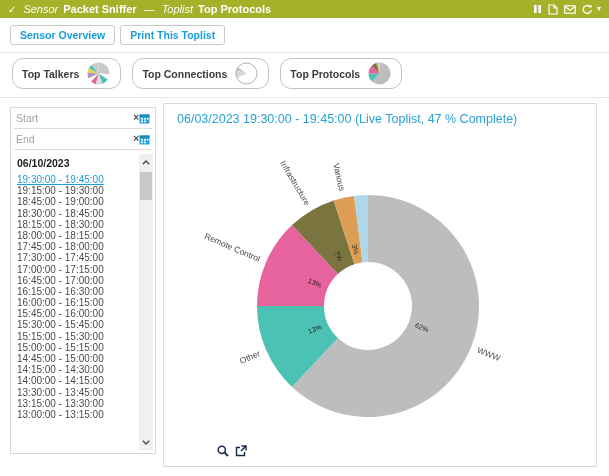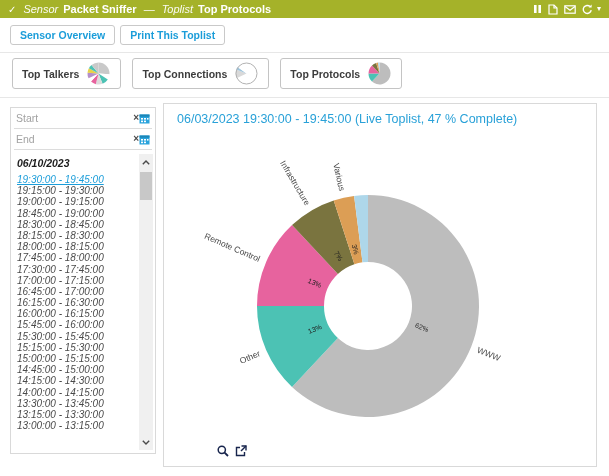--- a/index.html
+++ b/index.html
@@ -22,35 +22,35 @@
   .btnrow { position:absolute; top:25px; left:10px; display:flex; gap:5px; }
   .tbtn { height:20px; padding:0 9px; background:#fff; border:1px solid #c9c9c9; border-radius:3px;
           color:#1b9dd9; font-size:10.5px; font-weight:700; font-family:inherit; cursor:pointer; }
 
   .divider { position:absolute; left:0; right:0; height:1px; background:#e7e7e7; }
   .d1 { top:52px; } .d2 { top:97px; }
 
   
   .tabrow { position:absolute; top:58px; left:12px; display:flex; gap:11px; }
   .tabcard { display:flex; align-items:center; gap:7px; height:31px; padding:0 9px;
-             background:#fff; border:1px solid #c4c4c4; border-radius:3px;
+             background:#fff; border:1px solid #c4c4c4; border-radius:11px;
              font-size:10.5px; font-weight:700; color:#3c3c3c; cursor:pointer; }
   .tabcard svg { display:block; }
 
   
   .timepanel { position:absolute; top:107px; left:10px; width:146px; height:347px;
                border:1px solid #d9d9d9; background:#fff; }
   .field { height:21px; margin:0 3px; border-bottom:1px solid #dcdcdc;
            display:flex; align-items:center; gap:0; padding:0 2px; }
   .field input { flex:1; min-width:0; border:none; outline:none; font-family:inherit;
                  font-size:10.5px; color:#333; background:transparent; }
   .field input::placeholder { color:#a2a2a2; }
   .clear-x { font-size:10px; font-weight:700; color:#4a4a4a; cursor:pointer; line-height:10px; }
   .cal { cursor:pointer; display:block; }
-  .listwrap { position:absolute; top:45px; left:0; right:0; bottom:2px;font-style:italic; }
+  .listwrap { position:absolute; top:45px; left:0; right:0; bottom:2px; }
   .datehdr { font-size:10.5px; font-weight:700; color:#1d1d1d; padding:4px 0 3px 6px; }
   .intervals { position:absolute; top:21px; left:0; right:17px; bottom:0; overflow:hidden; }
   .titem { font-size:10px; color:#4a4a4a; line-height:11.2px; height:11.2px;
            padding-left:6px; white-space:nowrap; cursor:pointer; }
   .titem.sel { color:#1b9dd9; text-decoration:underline; }
   .sb { position:absolute; top:1px; right:2px; bottom:1px; width:14px; background:#f0f0f0; }
   .sb-up, .sb-dn { position:absolute; left:0; width:14px; height:12px; display:flex;
                    align-items:center; justify-content:center; cursor:pointer; }
   .sb-up { top:2px; } .sb-dn { bottom:2px; }
   .sb-thumb { position:absolute; top:18px; left:1px; width:12px; height:28px; background:#c8c8c8; cursor:grab; }
@@ -171,21 +171,20 @@
         <rect x="8" y="5" width="1.5" height="1.6" fill="#fff"></rect>
           <rect x="2" y="7.6" width="2" height="1.6" fill="#fff"></rect>
         <rect x="5" y="7.6" width="2" height="1.6" fill="#fff"></rect>
       </svg>
     </div>
     <div class="listwrap">
       <div class="datehdr">06/10/2023</div>
       <div class="intervals" id="interval-list">
           <div class="titem sel">19:30:00 - 19:45:00</div>
           <div class="titem">19:15:00 - 19:30:00</div>
-          <div class="titem">19:00:00 - 19:15:00</div>
           <div class="titem">18:45:00 - 19:00:00</div>
           <div class="titem">18:30:00 - 18:45:00</div>
           <div class="titem">18:15:00 - 18:30:00</div>
           <div class="titem">18:00:00 - 18:15:00</div>
           <div class="titem">17:45:00 - 18:00:00</div>
           <div class="titem">17:30:00 - 17:45:00</div>
           <div class="titem">17:00:00 - 17:15:00</div>
           <div class="titem">16:45:00 - 17:00:00</div>
           <div class="titem">16:15:00 - 16:30:00</div>
           <div class="titem">16:00:00 - 16:15:00</div>

